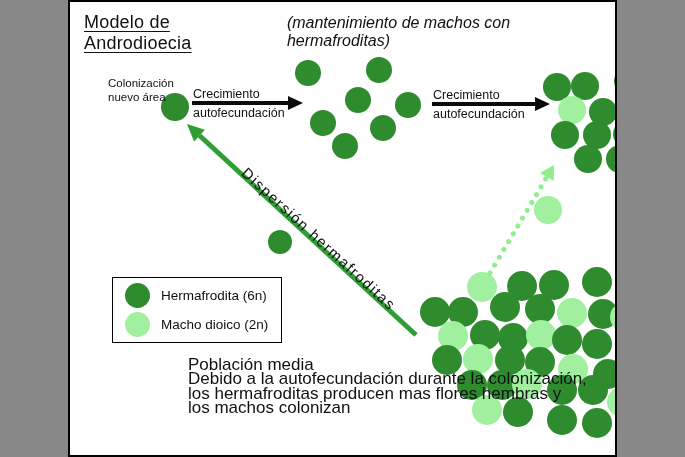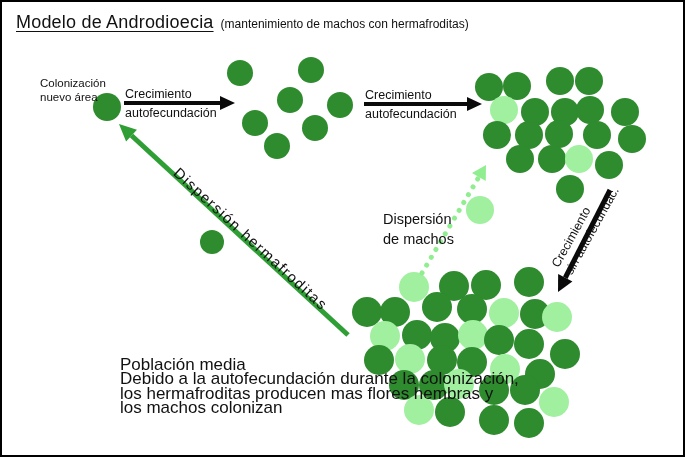--- a/index.html
+++ b/index.html
@@ -1,31 +1,31 @@
 <!DOCTYPE html>
 <html><head>
 <meta charset="utf-8">
 <style>
   html,body{margin:0;padding:0;background:#888;}
   *{box-sizing:border-box;}
   .canvas{
     position:relative;
-    width:685px;height:457px;
+    width:549px;height:457px;
     background:#ffffff;
     border:2px solid #000;
     font-family:"Liberation Sans", sans-serif;
     color:#111;
     overflow:hidden;
     margin:0 auto;
   }
   #diagram{position:absolute;left:0;top:0;width:681px;height:453px;}
   .abs{position:absolute;white-space:pre-line;}
   .title-row{position:absolute;left:14px;top:10px;display:flex;align-items:baseline;gap:7px;}
   .title{font-size:18px;text-decoration:underline;text-underline-offset:3px;letter-spacing:.2px;}
-  .subtitle{font-size:12px;}
+  .subtitle{font-size:16px;font-style:italic;}
   .lbl-colonizacion{left:38px;top:62px;font-size:11.5px;line-height:14px;margin-top:12px;}
   .growth-label{font-size:12.5px;line-height:14px;white-space:nowrap;}
   .g1-top{left:123px;top:85px;}
   .g1-bottom{left:123px;top:104px;}
   .g2-top{left:363px;top:86px;}
   .g2-bottom{left:363px;top:105px;}
   .lbl-disp-herm{
     left:180px;top:162px;
     font-size:15px;letter-spacing:1.5px;white-space:nowrap;
     transform:rotate(42.5deg);transform-origin:0 0;
@@ -136,25 +136,33 @@
 nuevo área</div>
 
   <div class="abs growth-label g1-top">Crecimiento</div>
   <div class="abs growth-label g1-bottom">autofecundación</div>
 
   <div class="abs growth-label g2-top">Crecimiento</div>
   <div class="abs growth-label g2-bottom">autofecundación</div>
 
   <div class="abs lbl-disp-herm">Dispersión hermafroditas</div>
 
-  <div class="abs lbl-disp-machos">Dispersión
-de machos</div>
 
   <div class="abs lbl-crec-sin">Crecimiento
 sin autofecundac.</div>
 
+  <div class="legend">
+    <div class="legend-item">
+      <div class="swatch" style="background: rgb(46, 139, 46);"></div>
+      <span>Hermafrodita (6n)</span>
+    </div>
+    <div class="legend-item">
+      <div class="swatch" style="background: rgb(160, 240, 160);"></div>
+      <span>Macho dioico (2n)</span>
+    </div>
+  </div>
 
   <div class="abs note">Población media
 Debido a la autofecundación durante la colonización,
 los hermafroditas producen mas flores hembras y
 los machos colonizan</div>
 
 </div>
 
 </body></html>

